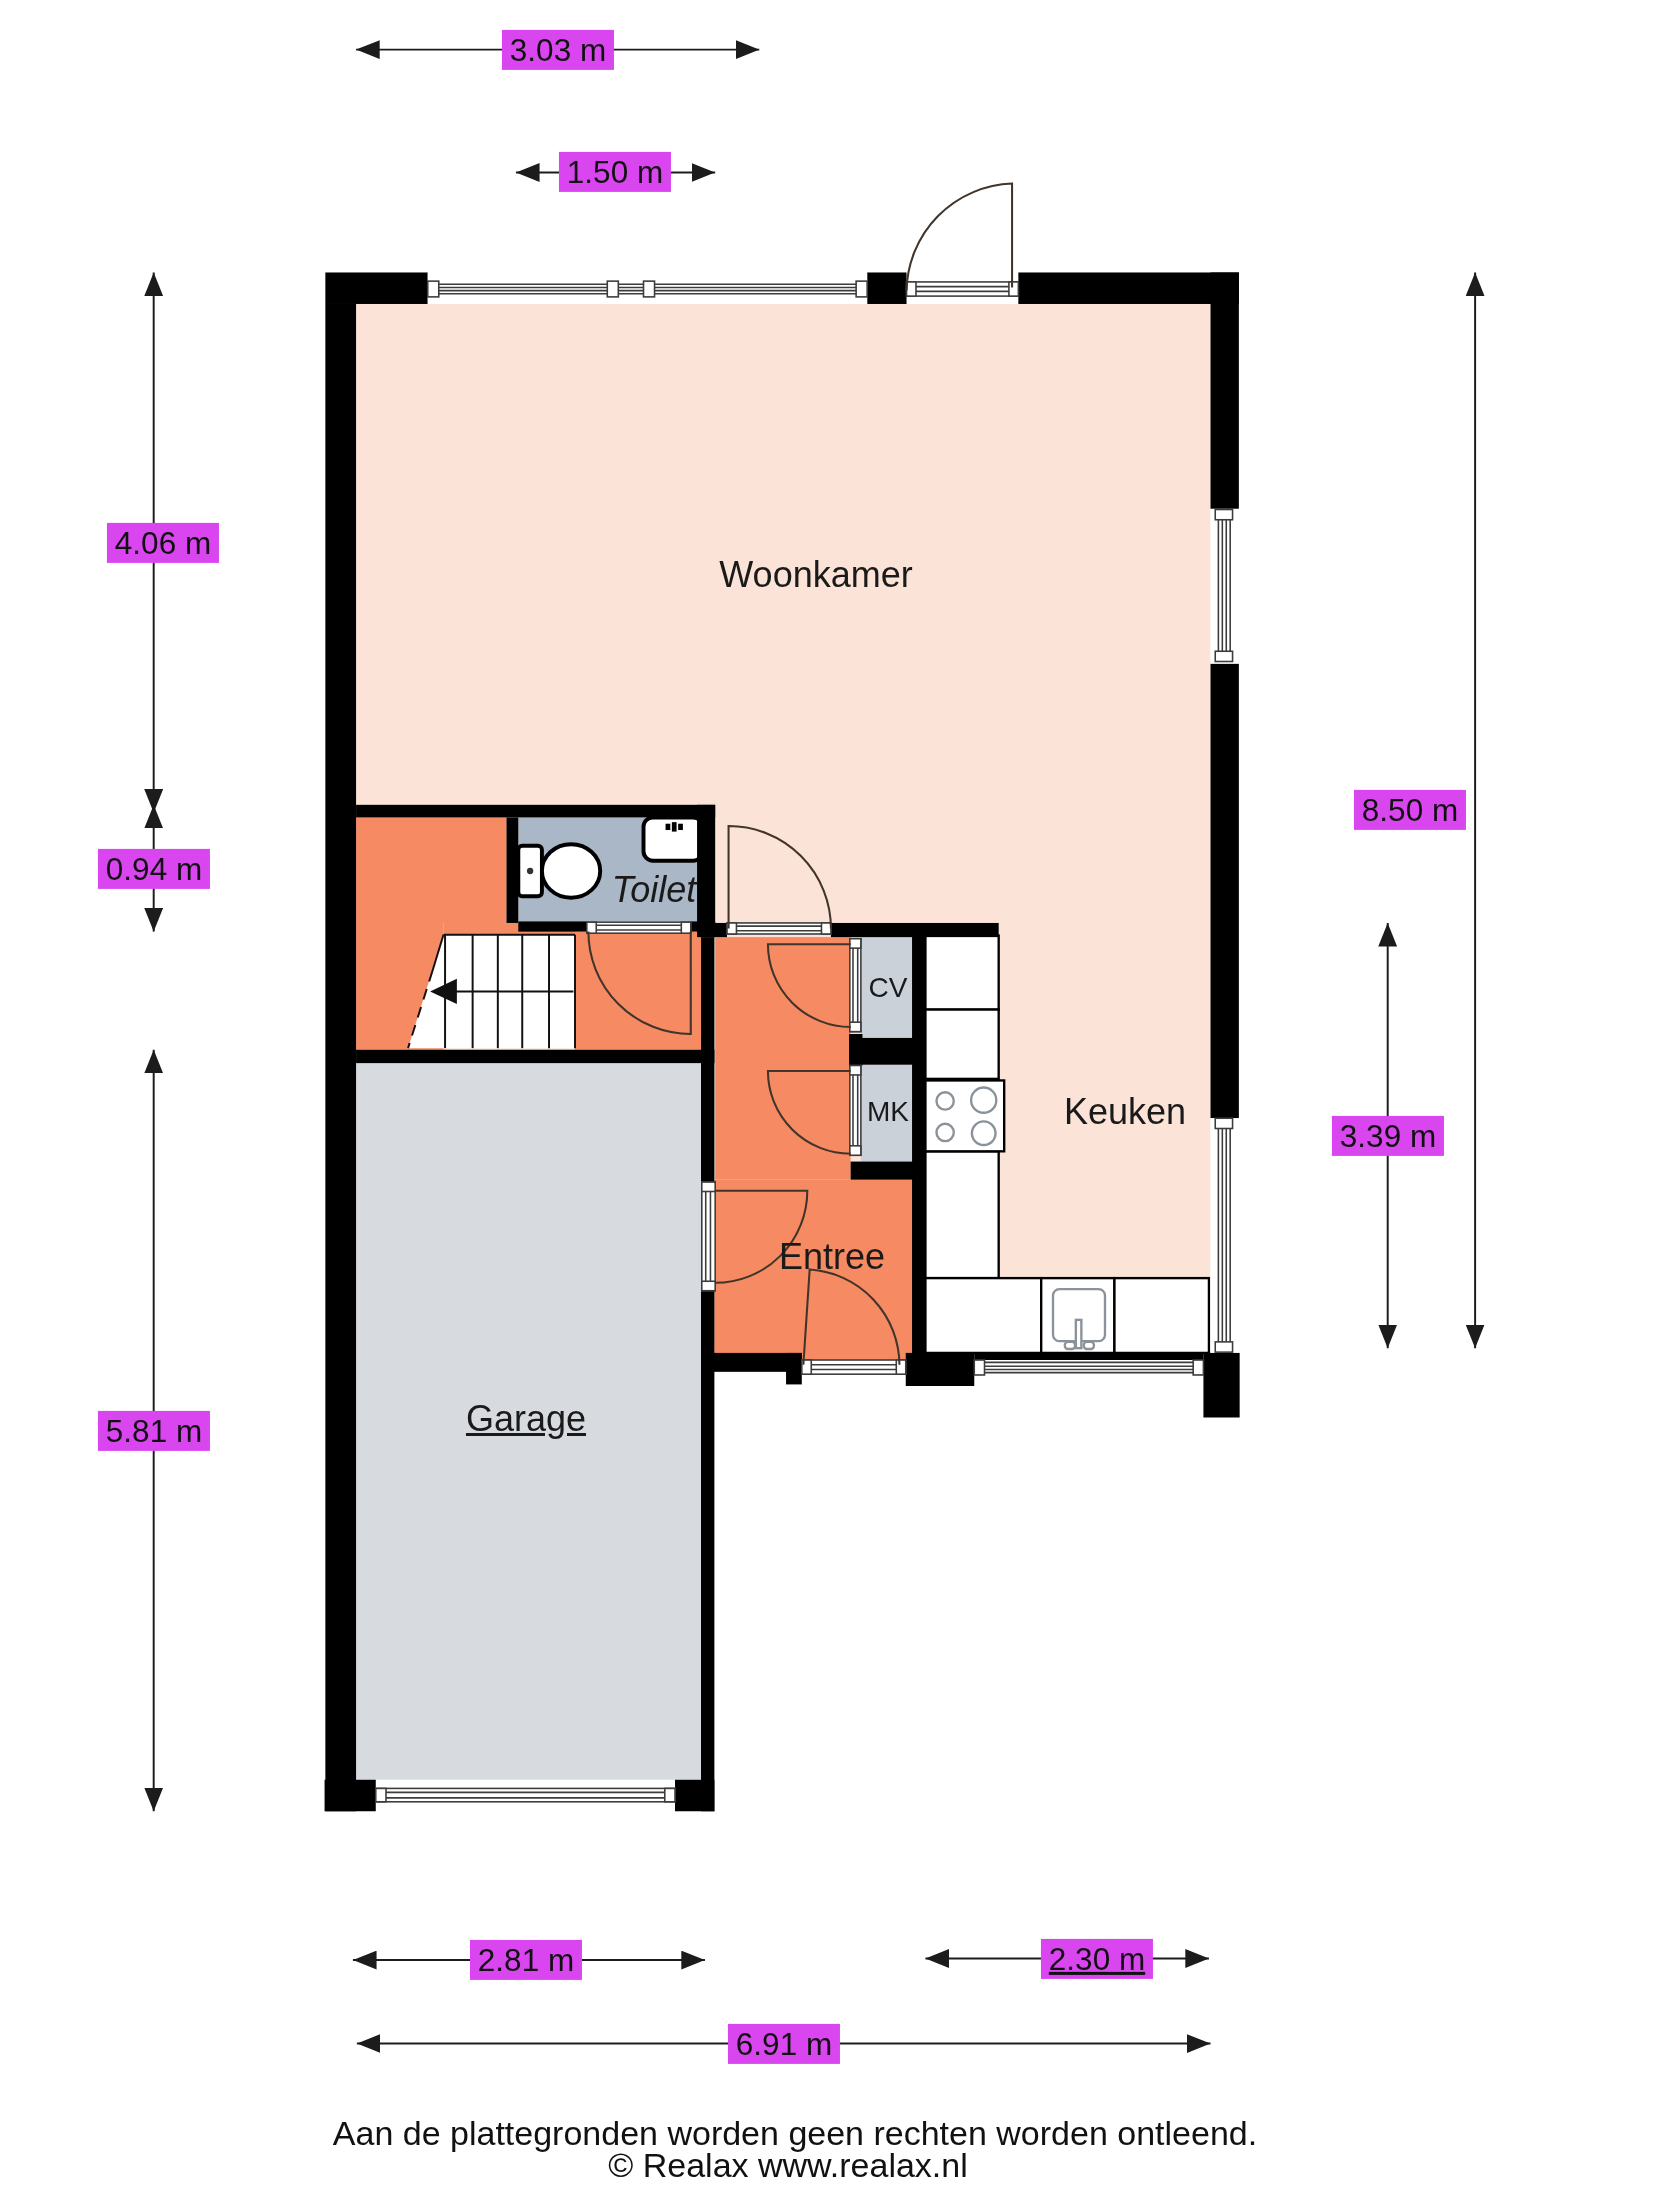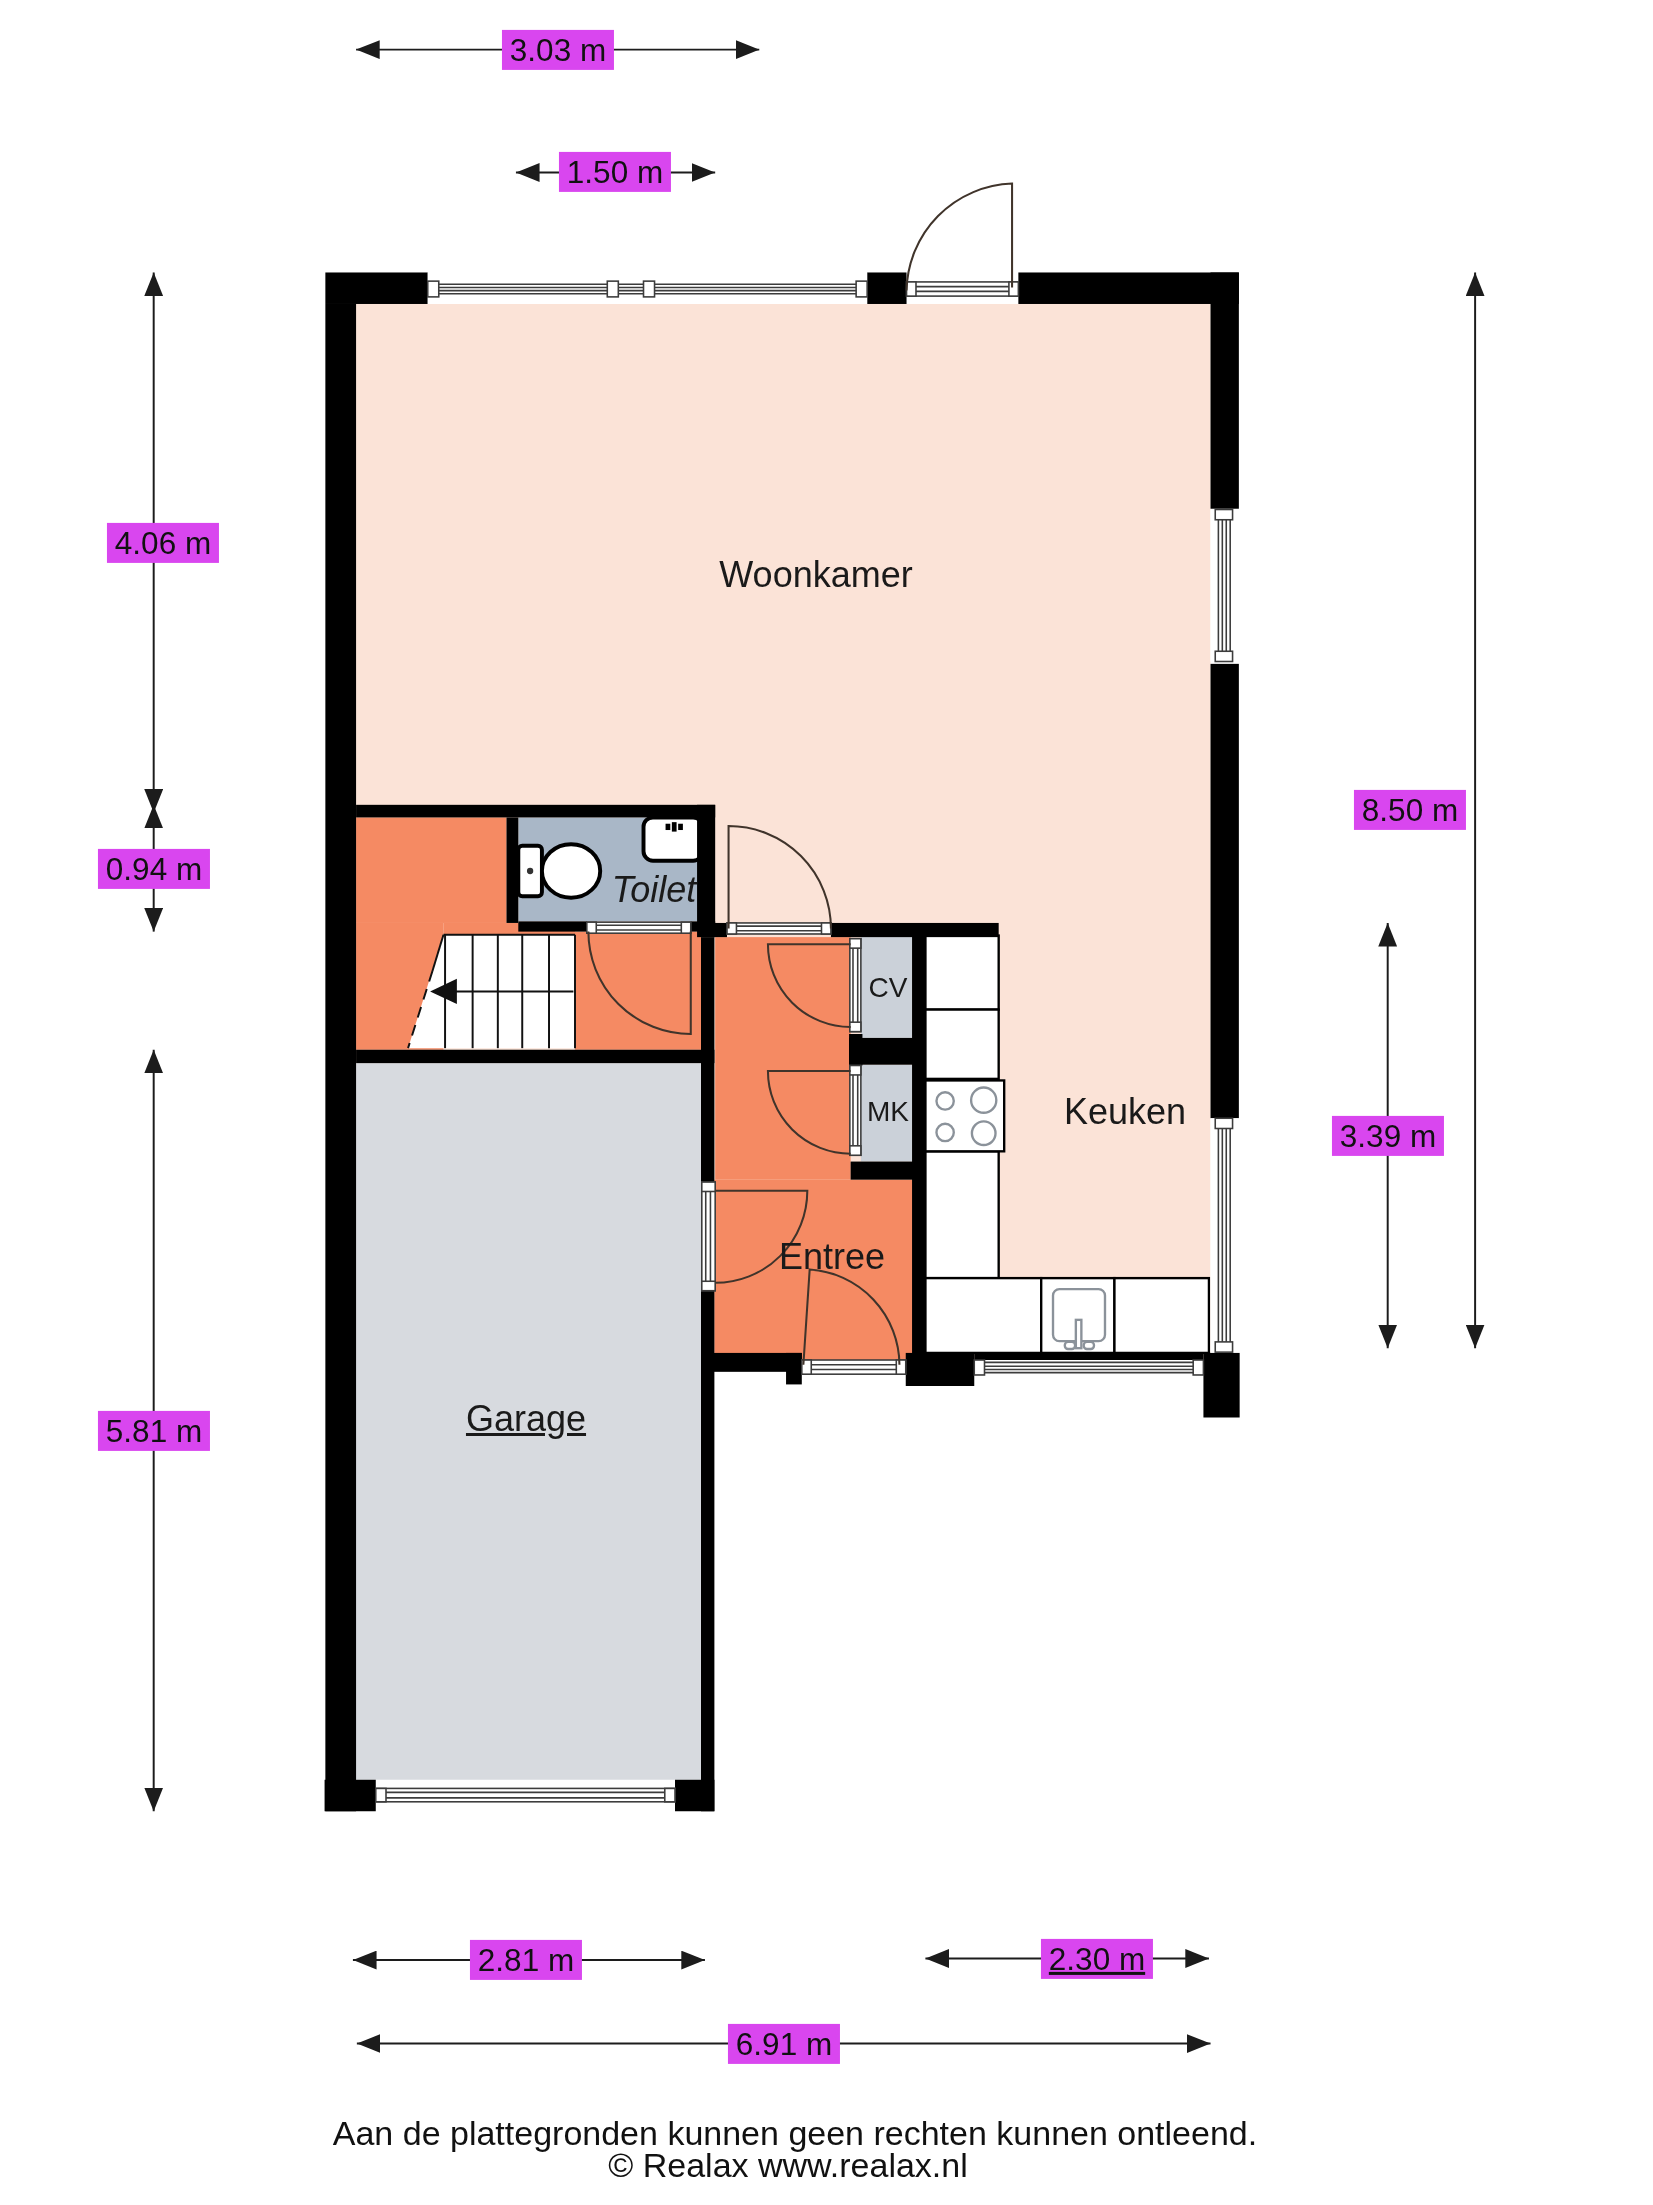--- a/index.html
+++ b/index.html
@@ -270,16 +270,16 @@
 <div class="dim" style="left:615px;top:172px;">1.50 m</div>
 <div class="dim" style="left:154px;top:543px;margin-left:9px;">4.06 m</div>
 <div class="dim" style="left:154px;top:869px;">0.94 m</div>
 <div class="dim" style="left:154px;top:1431px;">5.81 m</div>
 <div class="dim" style="left:1410px;top:810px;">8.50 m</div>
 <div class="dim" style="left:1388px;top:1136px;">3.39 m</div>
 <div class="dim" style="left:526px;top:1960px;">2.81 m</div>
 <div class="dim" style="left:1097px;top:1959px;text-decoration:underline;">2.30 m</div>
 <div class="dim" style="left:784px;top:2044px;">6.91 m</div>
 
-<div class="footer-line" style="left:795px;top:2133px;">Aan de plattegronden kunnen geen rechten kunnen ontleend.</div>
+<div class="footer-line" style="left:795px;top:2133px;">Aan de plattegronden worden geen rechten worden ontleend.</div>
 <div class="footer-line" style="left:788px;top:2165px;">© Realax www.realax.nl</div>
 </div>
 
 
 </body></html>

